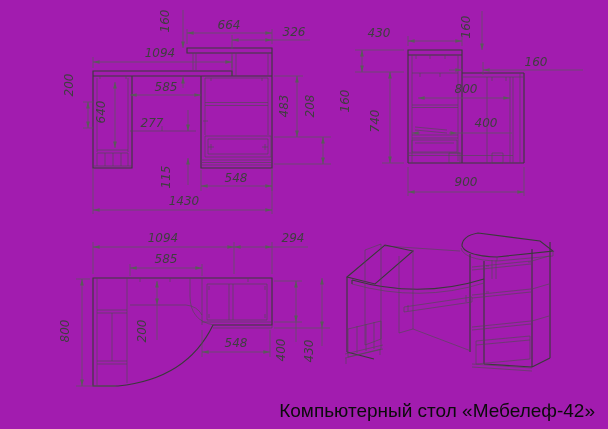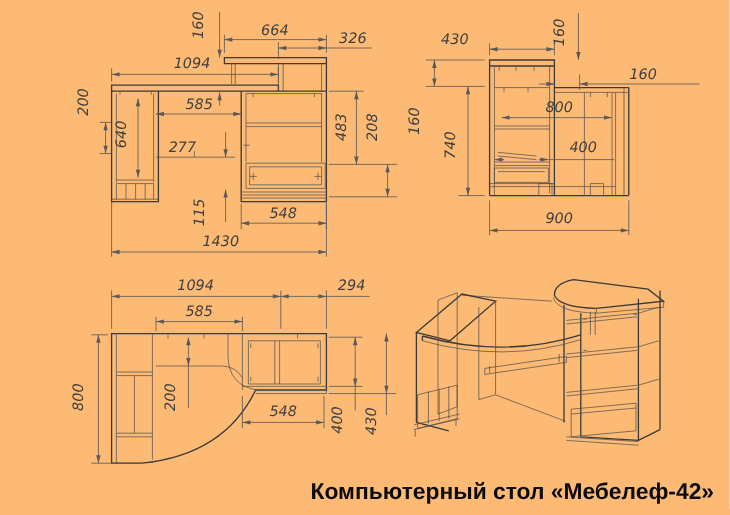--- a/index.html
+++ b/index.html
@@ -1,24 +1,24 @@
 <!DOCTYPE html>
 <html><head>
 <meta charset="utf-8">
 <style>
   html,body{margin:0;padding:0;background:#e8e8e8;}
-  .stage{position:relative;width:608px;height:429px;background:#fdba74;overflow:hidden;
+  .stage{position:relative;width:608px;height:429px;background:#a21caf;overflow:hidden;
          font-family:"DejaVu Sans",sans-serif;}
   svg{position:absolute;left:0;top:0;}
   .ln{stroke:#3a3a3a;stroke-width:1.1;fill:none;}
   .tn{stroke:#4e4e4e;stroke-width:0.6;fill:none;}
   .dm{stroke:#5a5a5a;stroke-width:0.7;fill:none;}
   .dt{font-family:"DejaVu Sans",sans-serif;font-style:italic;font-size:12px;fill:#3f3f3f;}
   .title{position:absolute;right:13px;top:400px;font-family:"Liberation Sans",sans-serif;
-         font-weight:bold;font-size:19px;color:#0b0b0b;white-space:nowrap;}
+         font-weight:normal;font-size:19px;color:#0b0b0b;white-space:nowrap;}
 </style>
 </head>
 <body>
 
 <div class="stage">
 <svg width="608" height="429" viewBox="0 0 608 429">
   <defs>
     <marker id="ah" viewBox="0 0 12 8" refX="11.4" refY="4" markerWidth="11" markerHeight="7" orient="auto-start-reverse">
           <path d="M0.6,1 L11.4,4 L0.6,7 Z" fill="#5a5a5a"></path>
         </marker>

